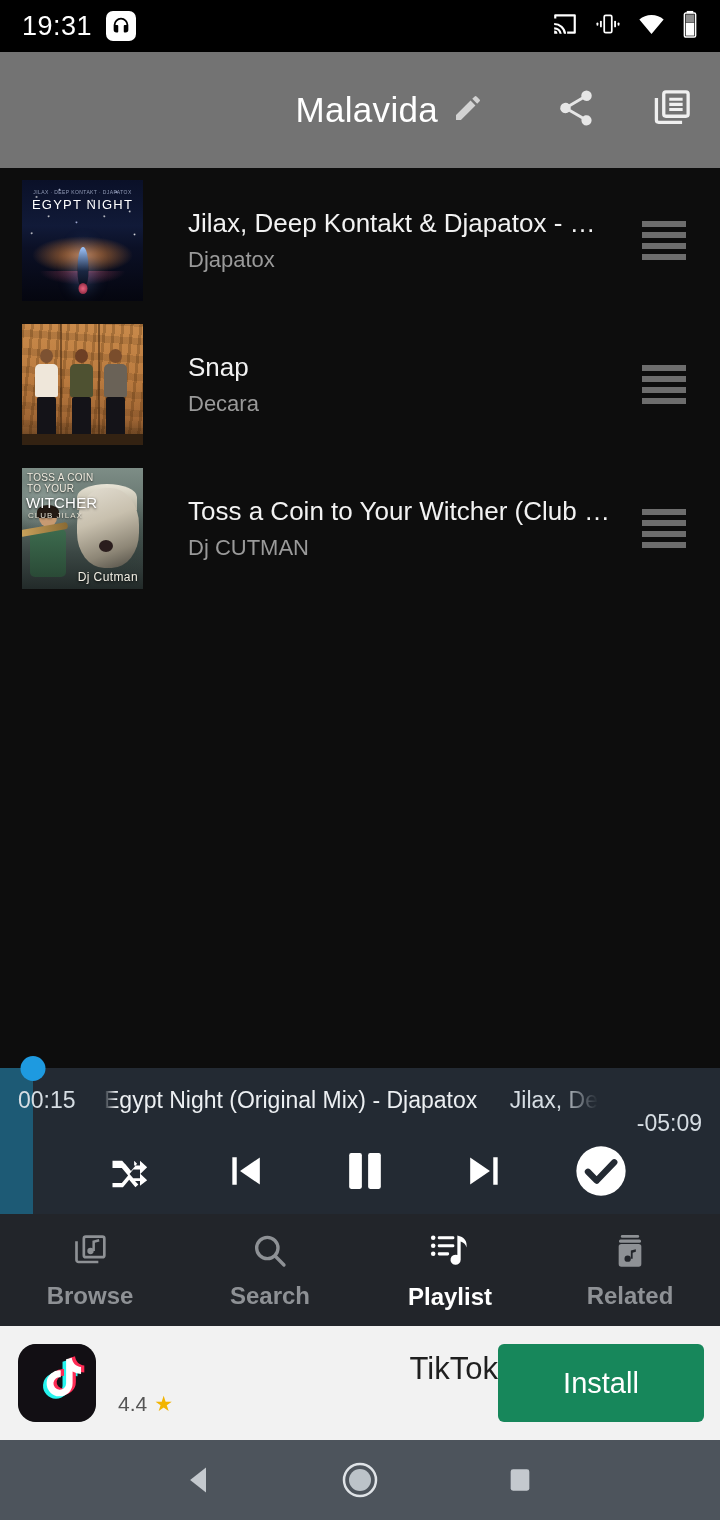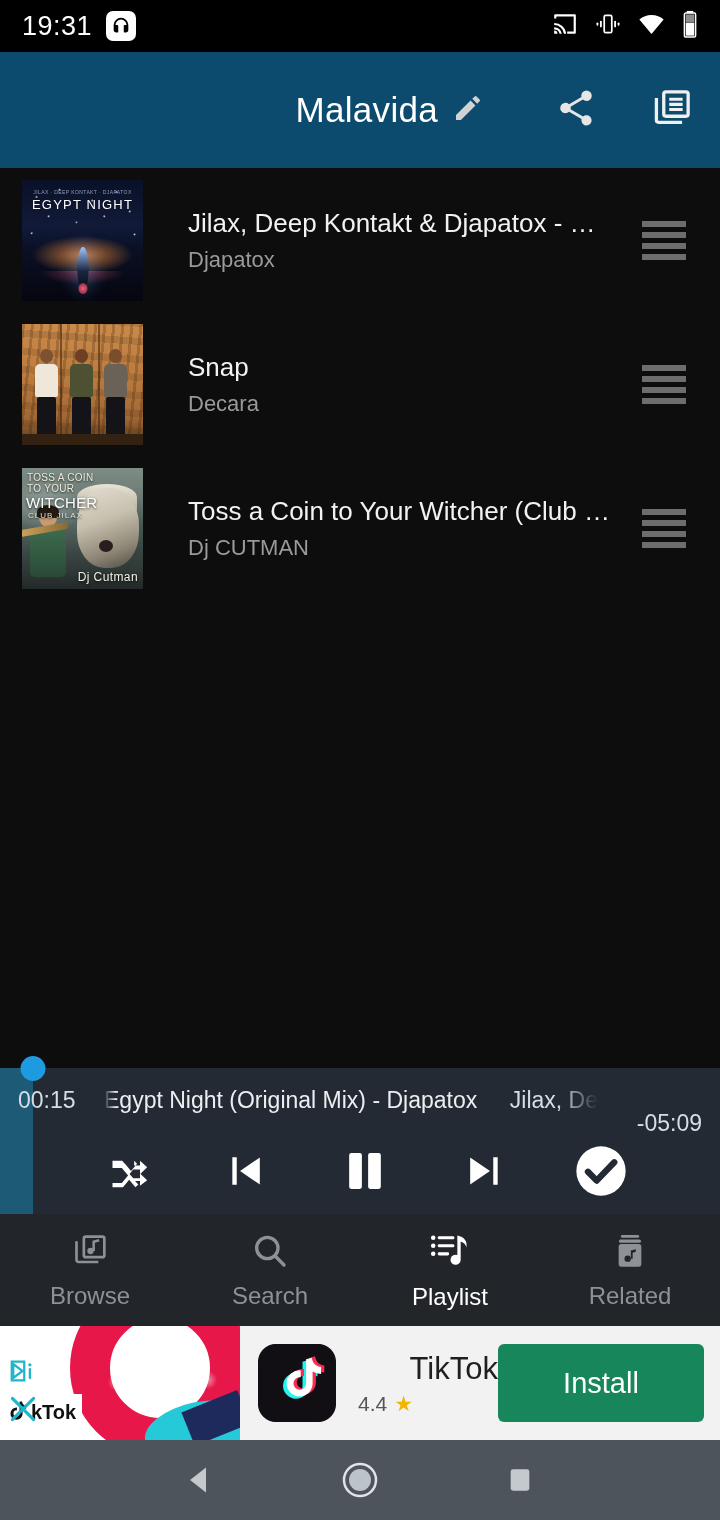--- a/index.html
+++ b/index.html
@@ -21,21 +21,21 @@
   .sb-left { display:flex; align-items:center; gap:14px; }
   .sb-right { margin-left:auto; display:flex; align-items:center; gap:17px; }
   .headphone-badge {
     width:30px; height:30px; border-radius:7px; background:#fff;
     display:flex; align-items:center; justify-content:center;
   }
 
   
   .header {
     position:absolute; top:52px; left:0; width:720px; height:116px;
-    background:#0c4a6e; display:flex; align-items:center;
+    background:#737373; display:flex; align-items:center;
   }
   .header-title-wrap {
     display:flex; align-items:center; gap:14px;
     margin-left:auto;
   }
   .header-title { color:#fff; font-size:35px; font-weight:400; letter-spacing:.3px; }
   .header-actions { display:flex; align-items:center; gap:0; margin-left:44px; }
   .hdr-btn {
     width:96px; height:96px; display:flex; align-items:center; justify-content:center;
   }
@@ -222,21 +222,21 @@
   }
   .pc { display:flex; align-items:center; justify-content:center; width:76px; height:76px; }
 
   
   .bottomnav {
     position:absolute; top:1214px; left:0; width:720px; height:112px;
     background:#22252a; display:flex;
   }
   .nav-item {
     flex:1 1 0; display:flex; flex-direction:column; align-items:center;
-    justify-content:center; gap:7px;
+    justify-content:center; gap:7px;font-weight:bold;
   }
   .nav-label { font-size:24px; color:#8e9195; }
   .nav-item.active .nav-label { color:#fff; }
 
   
   .ad {
     position:absolute; top:1326px; left:0; width:720px; height:114px;
     background:#f2f2f2; display:flex; align-items:center; overflow:hidden;
   }
   .ad-creative {
@@ -553,45 +553,20 @@
           <rect x="5.2" y="7.8" width="13.6" height="13.6" rx="1.6"></rect>
           <circle cx="10.6" cy="16.6" r="1.9" fill="#22252a"></circle>
           <path d="M12.5 16.6v-4.9l3-.8v1.6l-1.9.5v3.6z" fill="#22252a"></path>
         </svg>
       </span>
       <span class="nav-label">Related</span>
     </div>
   </div>
 
   <div class="ad">
-    <div class="ad-creative">
-      <div class="ad-ring"></div>
-      <div class="ad-faces"></div>
-      <div class="ad-teal"></div>
-      <div class="ad-navy"></div>
-      <div class="ad-logo-strip">
-        <svg width="26" height="30" viewBox="0 0 24 24">
-          <path d="M16.2 2.4v10.9a2.8 2.8 0 1 1-2.4-2.8V7.9a5.6 5.6 0 1 0 5.2 5.6V8.2c1 .6 2.1.9 3.3 1V6.3c-2.1-.2-3.6-1.7-3.8-3.9z" fill="#111"></path>
-        </svg>
-        <span class="lbl">kTok</span>
-      </div>
-      <div class="adchoices">
-        <svg width="34" height="30" viewBox="0 0 24 24" fill="none" stroke="#1fb6c9" stroke-width="1.8">
-          <path d="M3 4.5 13 4.5 13 19.5 3 19.5z" fill="#fff"></path>
-          <path d="M4.2 6.4v11.2l7.4-5.6z"></path>
-          <circle cx="17.5" cy="7" r="1.3" fill="#1fb6c9" stroke="none"></circle>
-          <path d="M17.5 10.4v7.2" stroke-linecap="round"></path>
-        </svg>
-      </div>
-      <div class="ad-close">
-        <svg width="34" height="34" viewBox="0 0 24 24" fill="none" stroke="#1fb6c9" stroke-width="2.2" stroke-linecap="round">
-          <path d="M4.5 4.5 19.5 19.5M19.5 4.5 4.5 19.5"></path>
-        </svg>
-      </div>
-    </div>
     <div class="ad-icon">
       <svg width="78" height="78" viewBox="0 0 48 48">
         <rect width="48" height="48" rx="12" fill="#120f14"></rect>
         <path d="M29.6 9.4v14.9a3.9 3.9 0 1 1-3.3-3.85v-4.2a8 8 0 1 0 7.3 7.95v-7.3a11.6 11.6 0 0 0 5.2 1.5v-4.3c-3.1-.25-5.4-2.5-5.7-5.7z" fill="#25f4ee" transform="translate(-2.2,1.5)"></path>
         <path d="M29.6 9.4v14.9a3.9 3.9 0 1 1-3.3-3.85v-4.2a8 8 0 1 0 7.3 7.95v-7.3a11.6 11.6 0 0 0 5.2 1.5v-4.3c-3.1-.25-5.4-2.5-5.7-5.7z" fill="#fe2c55" transform="translate(2,-0.8)"></path>
         <path d="M29.6 9.4v14.9a3.9 3.9 0 1 1-3.3-3.85v-4.2a8 8 0 1 0 7.3 7.95v-7.3a11.6 11.6 0 0 0 5.2 1.5v-4.3c-3.1-.25-5.4-2.5-5.7-5.7z" fill="#fff"></path>
       </svg>
     </div>
     <div class="ad-meta">
       <div class="ad-name">TikTok</div>

